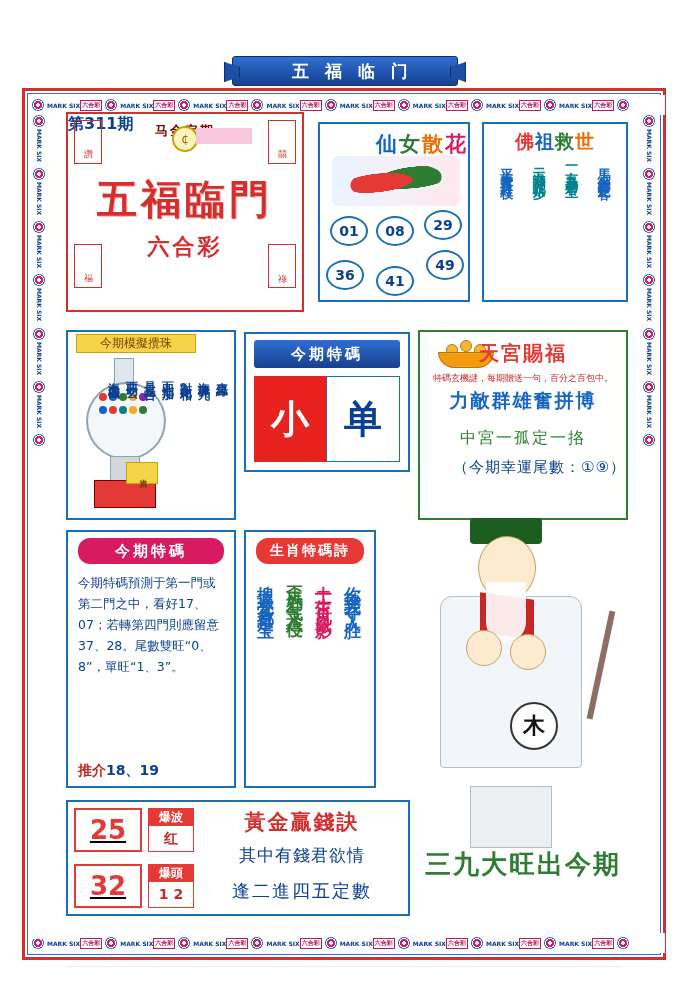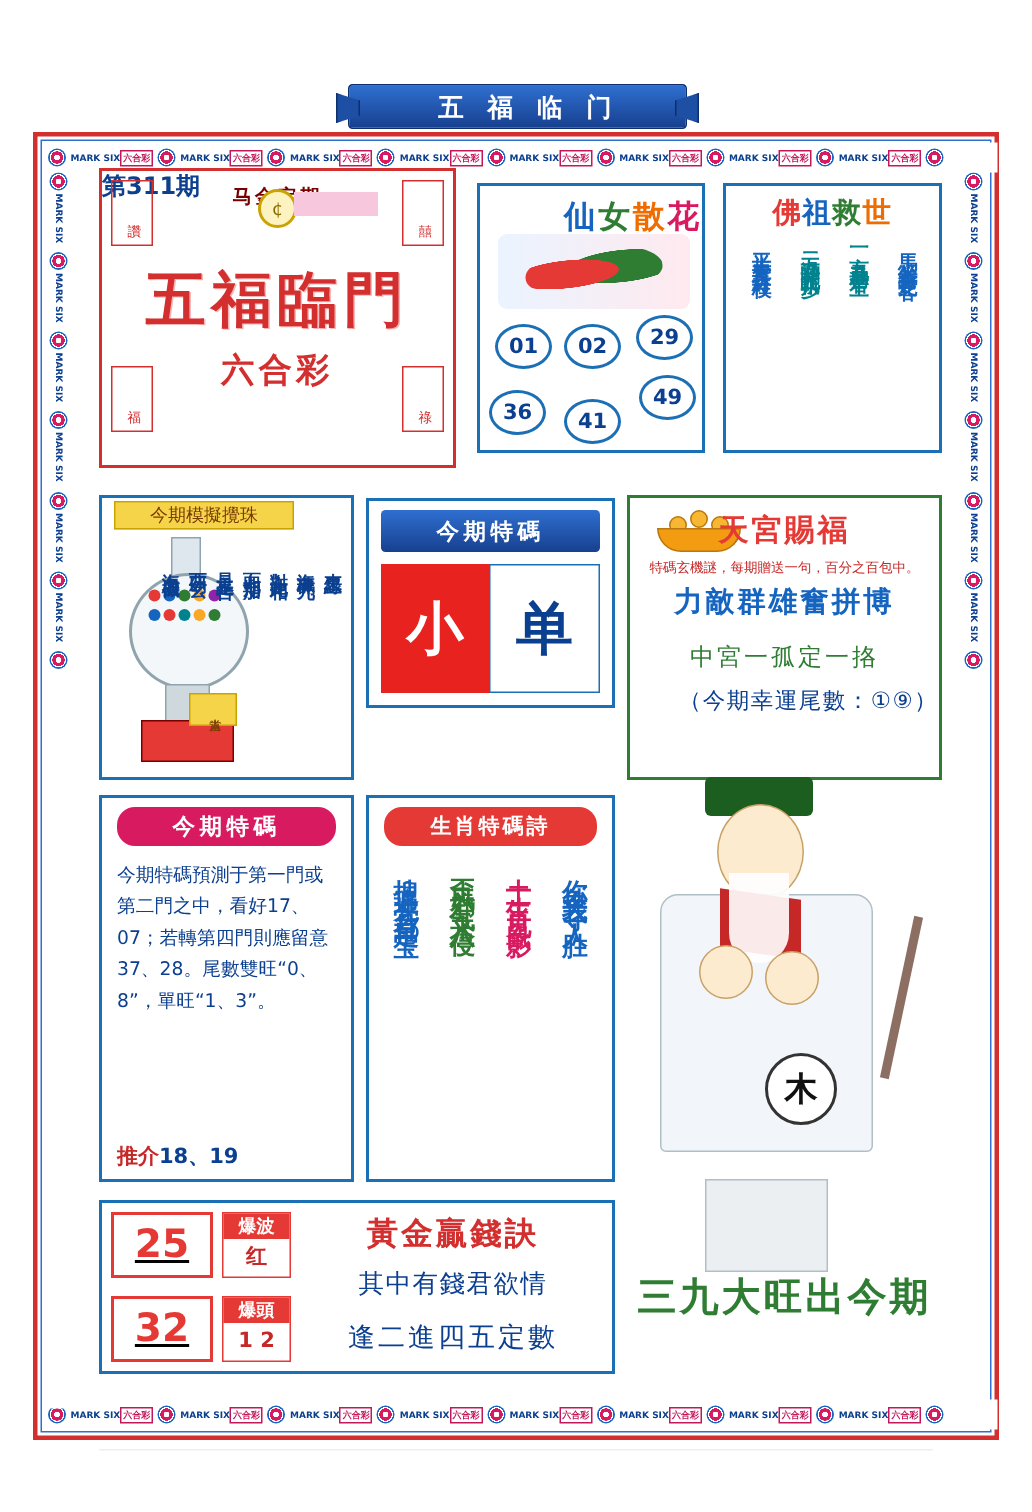--- a/index.html
+++ b/index.html
@@ -109,32 +109,32 @@
   
   .tiangong{top:330px;left:418px;width:210px;height:190px;border:2px solid #2e7d32;background:#fff;}
   .tg-title{position:absolute;top:8px;left:0;width:100%;text-align:center;font-size:20px;font-weight:bold;
     color:#e53935;letter-spacing:2px;}
   .tg-bowl{position:absolute;top:6px;left:18px;width:54px;height:30px;}
   .tg-bowl .b{position:absolute;bottom:0;left:0;width:54px;height:14px;background:#f39c12;border-radius:0 0 16px 16px;border:1px solid #b9770e;}
   .tg-bowl i{position:absolute;width:10px;height:10px;border-radius:50%;background:#f7b733;border:1px solid #b9770e;}
   .tg-note{position:absolute;top:40px;left:0;width:100%;text-align:center;font-size:9px;color:#c62828;}
   .tg-l1{position:absolute;top:56px;left:0;width:100%;text-align:center;font-size:19px;font-weight:bold;color:#1565c0;letter-spacing:2px;}
   .tg-l2{position:absolute;top:96px;left:0;width:100%;text-align:center;font-size:16px;color:#2e7d32;letter-spacing:2px;}
-  .tg-l3{position:absolute;top:126px;left:0;width:100%;text-align:center;font-size:15px;color:#0b3f8f;letter-spacing:1px;padding-left:16px;}
+  .tg-l3{position:absolute;top:126px;left:0;width:100%;text-align:right;font-size:15px;color:#0b3f8f;letter-spacing:1px;}
 
   
   .tema2{top:530px;left:66px;width:170px;height:258px;border:2px solid #1b6fb5;background:#fff;}
   .tema2-head{position:absolute;top:6px;left:10px;right:10px;height:26px;background:#d81b60;border-radius:12px;
     color:#fff;font-size:15px;font-weight:bold;letter-spacing:3px;display:flex;align-items:center;justify-content:center;}
   .tema2-body{position:absolute;top:40px;left:10px;right:8px;font-size:12.5px;line-height:21px;color:#0b3f8f;}
   .tema2-foot{position:absolute;bottom:6px;left:10px;font-size:14px;color:#c62828;font-weight:bold;}
   .tema2-foot b{color:#0b3f8f;}
 
   
-  .poem{top:530px;left:244px;width:166px;height:258px;border:2px solid #1b6fb5;background:#fff;}
+  .poem{top:530px;left:244px;width:132px;height:258px;border:2px solid #1b6fb5;background:#fff;}
   .poem-head{position:absolute;top:6px;left:10px;right:10px;height:26px;background:#e53935;border-radius:12px;
     color:#fff;font-size:14px;font-weight:bold;letter-spacing:2px;display:flex;align-items:center;justify-content:center;}
   .poem-body{position:absolute;top:40px;left:6px;right:6px;bottom:6px;display:flex;flex-direction:row-reverse;justify-content:space-around;}
   .poem-col{writing-mode:vertical-rl;font-size:17px;font-weight:bold;letter-spacing:6px;}
   .poem-col.a{color:#1565c0;} .poem-col.b{color:#d81b60;} .poem-col.c{color:#2e7d32;} .poem-col.d{color:#1565c0;}
 
   
   .god{top:522px;left:418px;width:210px;height:360px;background:#fff;}
   .god-head{position:absolute;top:14px;left:60px;width:56px;height:62px;border-radius:50%;background:#fdebd0;border:1px solid #c8a165;}
   .god-hat{position:absolute;top:-4px;left:52px;width:72px;height:26px;background:#1b5e20;border-radius:4px;}
@@ -292,21 +292,21 @@
   </div>
 
   <div class="panel fairy">
     <div class="fairy-title">
       <span>仙</span><span>女</span><span>散</span><span>花</span>
     </div>
     <div class="fairy-art">
         <div class="dragon"></div>
       </div>
     <div class="ball" style="top:92px;left:10px;">01</div>
-    <div class="ball" style="top:92px;left:56px;">02</div>
+    <div class="ball" style="top:92px;left:56px;">08</div>
     <div class="ball" style="top:86px;left:104px;">29</div>
     <div class="ball" style="top:136px;left:6px;">36</div>
     <div class="ball" style="top:142px;left:56px;">41</div>
     <div class="ball" style="top:126px;left:106px;">49</div>
   </div>
 
   <div class="panel fozu">
     <div class="fozu-title">
       <span>佛</span><span>祖</span><span>救</span><span>世</span>
     </div>

